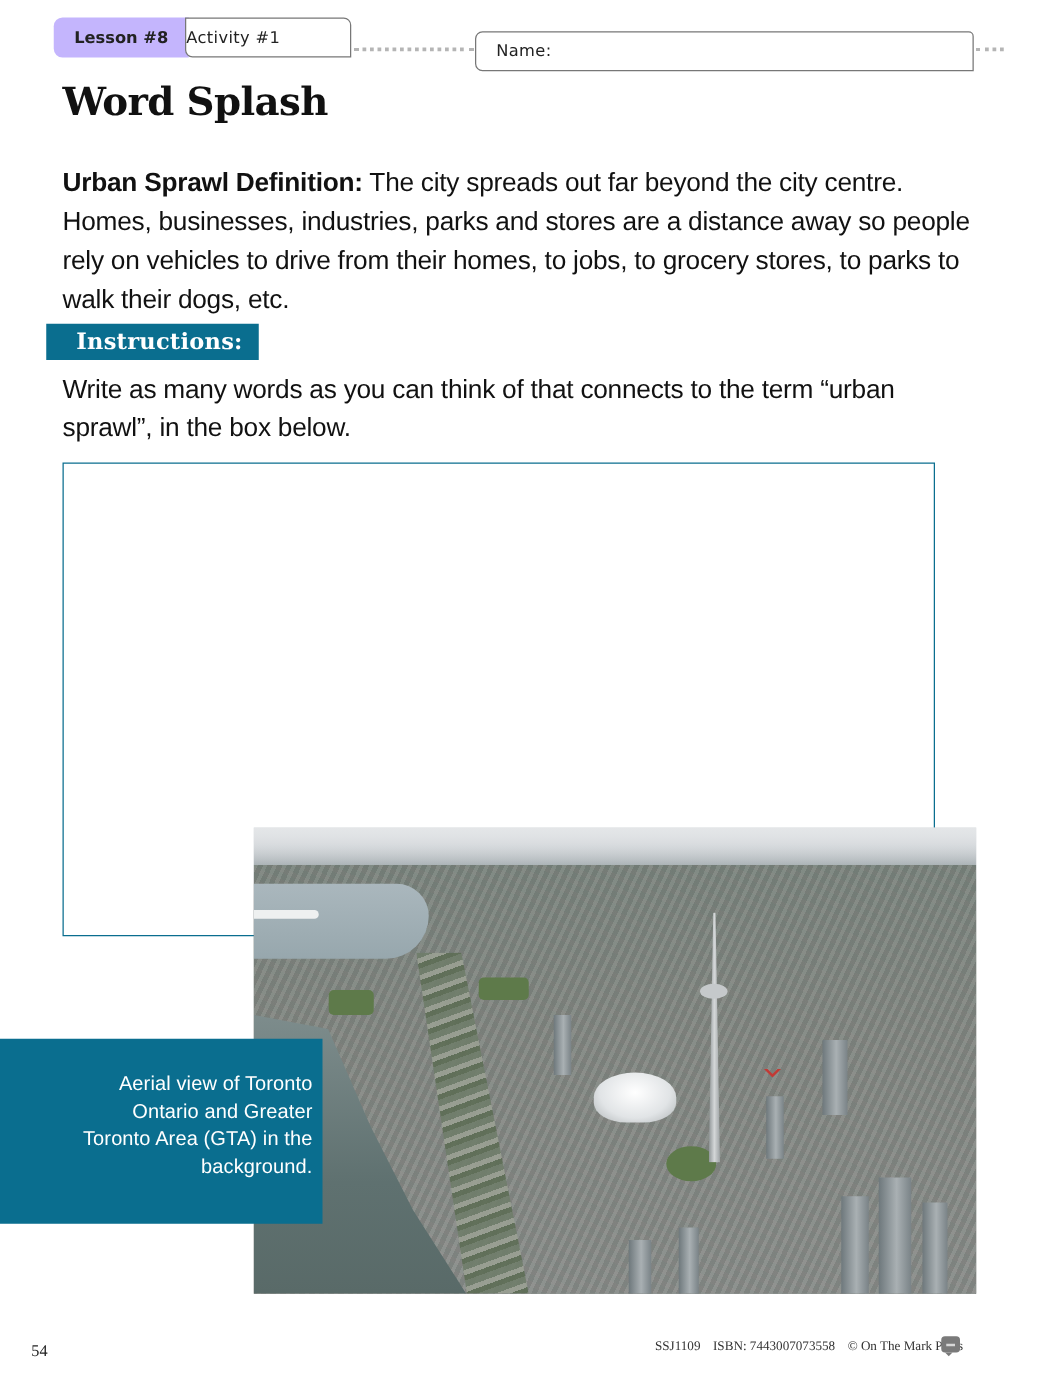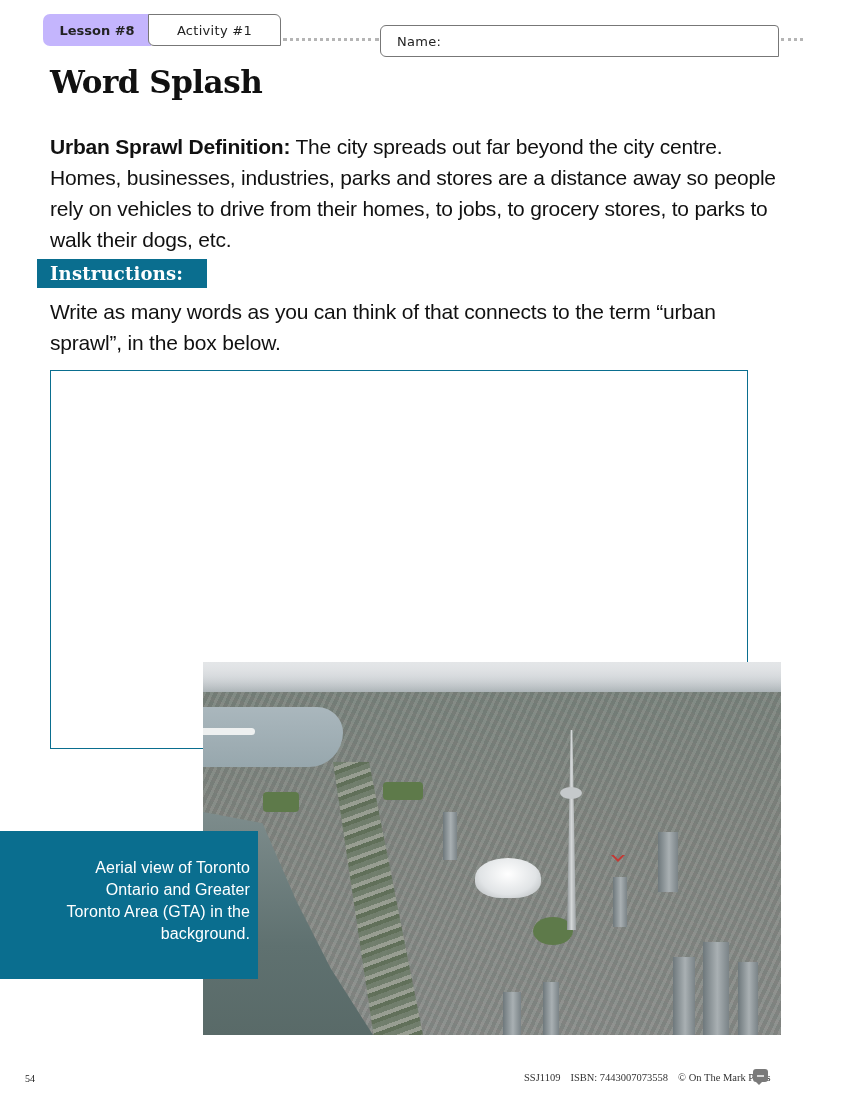--- a/index.html
+++ b/index.html
@@ -15,21 +15,21 @@
       left: 43px; top: 14px; width: 108px; height: 32px;
       background: #c4b5fd; border-radius: 7px 0 0 7px;
       box-sizing: border-box;
       display: flex; align-items: center; justify-content: center;
       font-family: "DejaVu Sans", sans-serif; font-weight: bold; font-size: 13px; color: #222;
     }
     .activity-tab {
       left: 148px; top: 14px; width: 133px; height: 32px;
       border: 1.3px solid #777; border-radius: 0 6px 0 6px; background: #fff;
       box-sizing: border-box;
-      display: flex; align-items: center; justify-content: center;
+      display: flex; align-items: center; justify-content: flex-start;
       font-size: 13px; color: #222; letter-spacing: 0.3px;
     }
     .name-box {
       left: 380px; top: 14px; width: 399px; height: 32px;
       border: 1.3px solid #777; border-radius: 6px 4px 0 6px; background: #fff;
       box-sizing: border-box;
       display: flex; align-items: center; padding-left: 16px;
       font-size: 13px; color: #222; letter-spacing: 0.3px; margin-top: 11px;
     }
     .dots {
@@ -48,21 +48,21 @@
       left: 50px; top: 131px; width: 740px; margin: 0;
       font-family: "Liberation Sans", sans-serif; font-size: 21px; line-height: 31px;
       color: #111; letter-spacing: -0.2px;
     }
     .definition .term { font-weight: bold; }
 
     .instructions-label {
       left: 37px; top: 259px; width: 170px; height: 29px;
       background: #0a6e8f; color: #fff;
       font-family: "DejaVu Serif", serif; font-weight: bold; font-size: 18px;
-      display: flex; align-items: center; padding-left: 13px; box-sizing: border-box;
+      display: flex; align-items: center; padding-left: 24px; box-sizing: border-box;
       letter-spacing: 0.2px;
     }
     .instructions-text {
       left: 50px; top: 296px; width: 720px; margin: 0;
       font-family: "Liberation Sans", sans-serif; font-size: 21px; line-height: 31px;
       color: #111; letter-spacing: -0.2px;
     }
 
     
     .answer-box {
@@ -150,21 +150,21 @@
     }
     .caption-text {
       left: 50px; top: 857px; width: 200px; margin: 0;
       font-family: "Liberation Sans", sans-serif; font-size: 16px; line-height: 22px;
       color: #fff; letter-spacing: 0.1px; text-align: right;
     }
 
     
     .page-number {
       left: 25px; top: 1073px;
-      font-family: "Liberation Serif", serif; font-size: 10px; color: #222;
+      font-family: "Liberation Serif", serif; font-size: 13px; color: #222;
     }
     .footer-credit {
       left: 524px; top: 1072px;
       font-family: "Liberation Serif", serif; font-size: 10.5px; color: #333;
       white-space: nowrap;
     }
     .footer-credit span { margin-right: 10px; }
     .publisher-logo {
       left: 753px; top: 1069px; width: 15px; height: 13px;
       background: #7a7a7a; border-radius: 3px;

